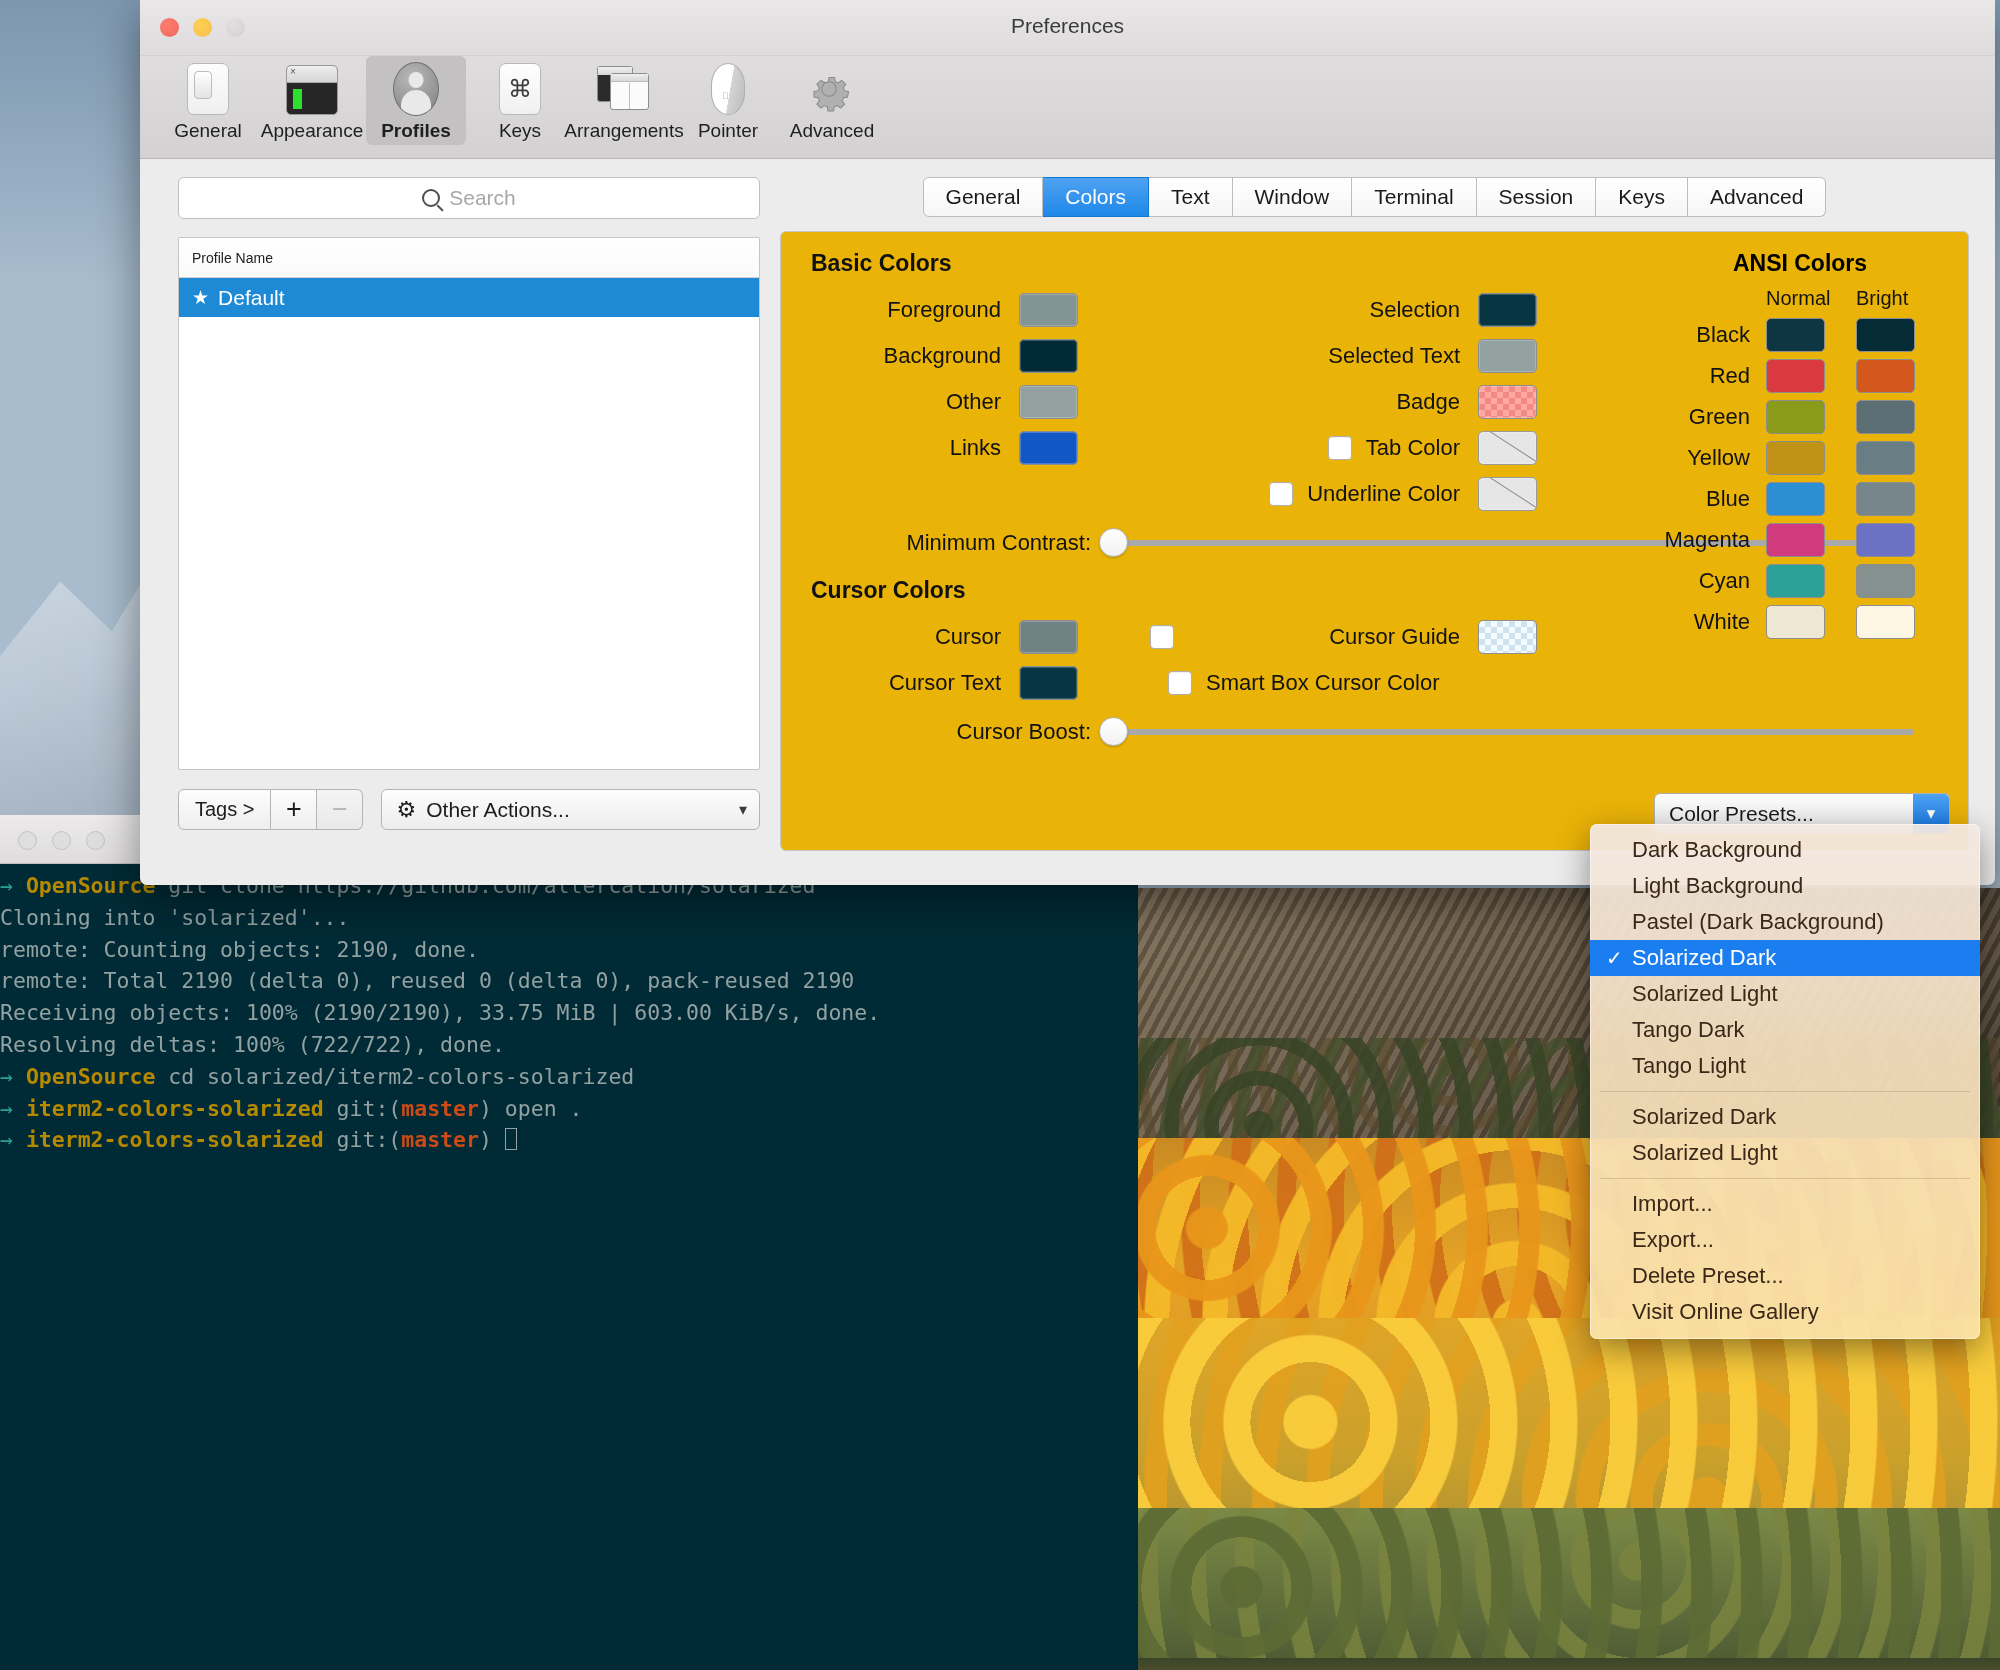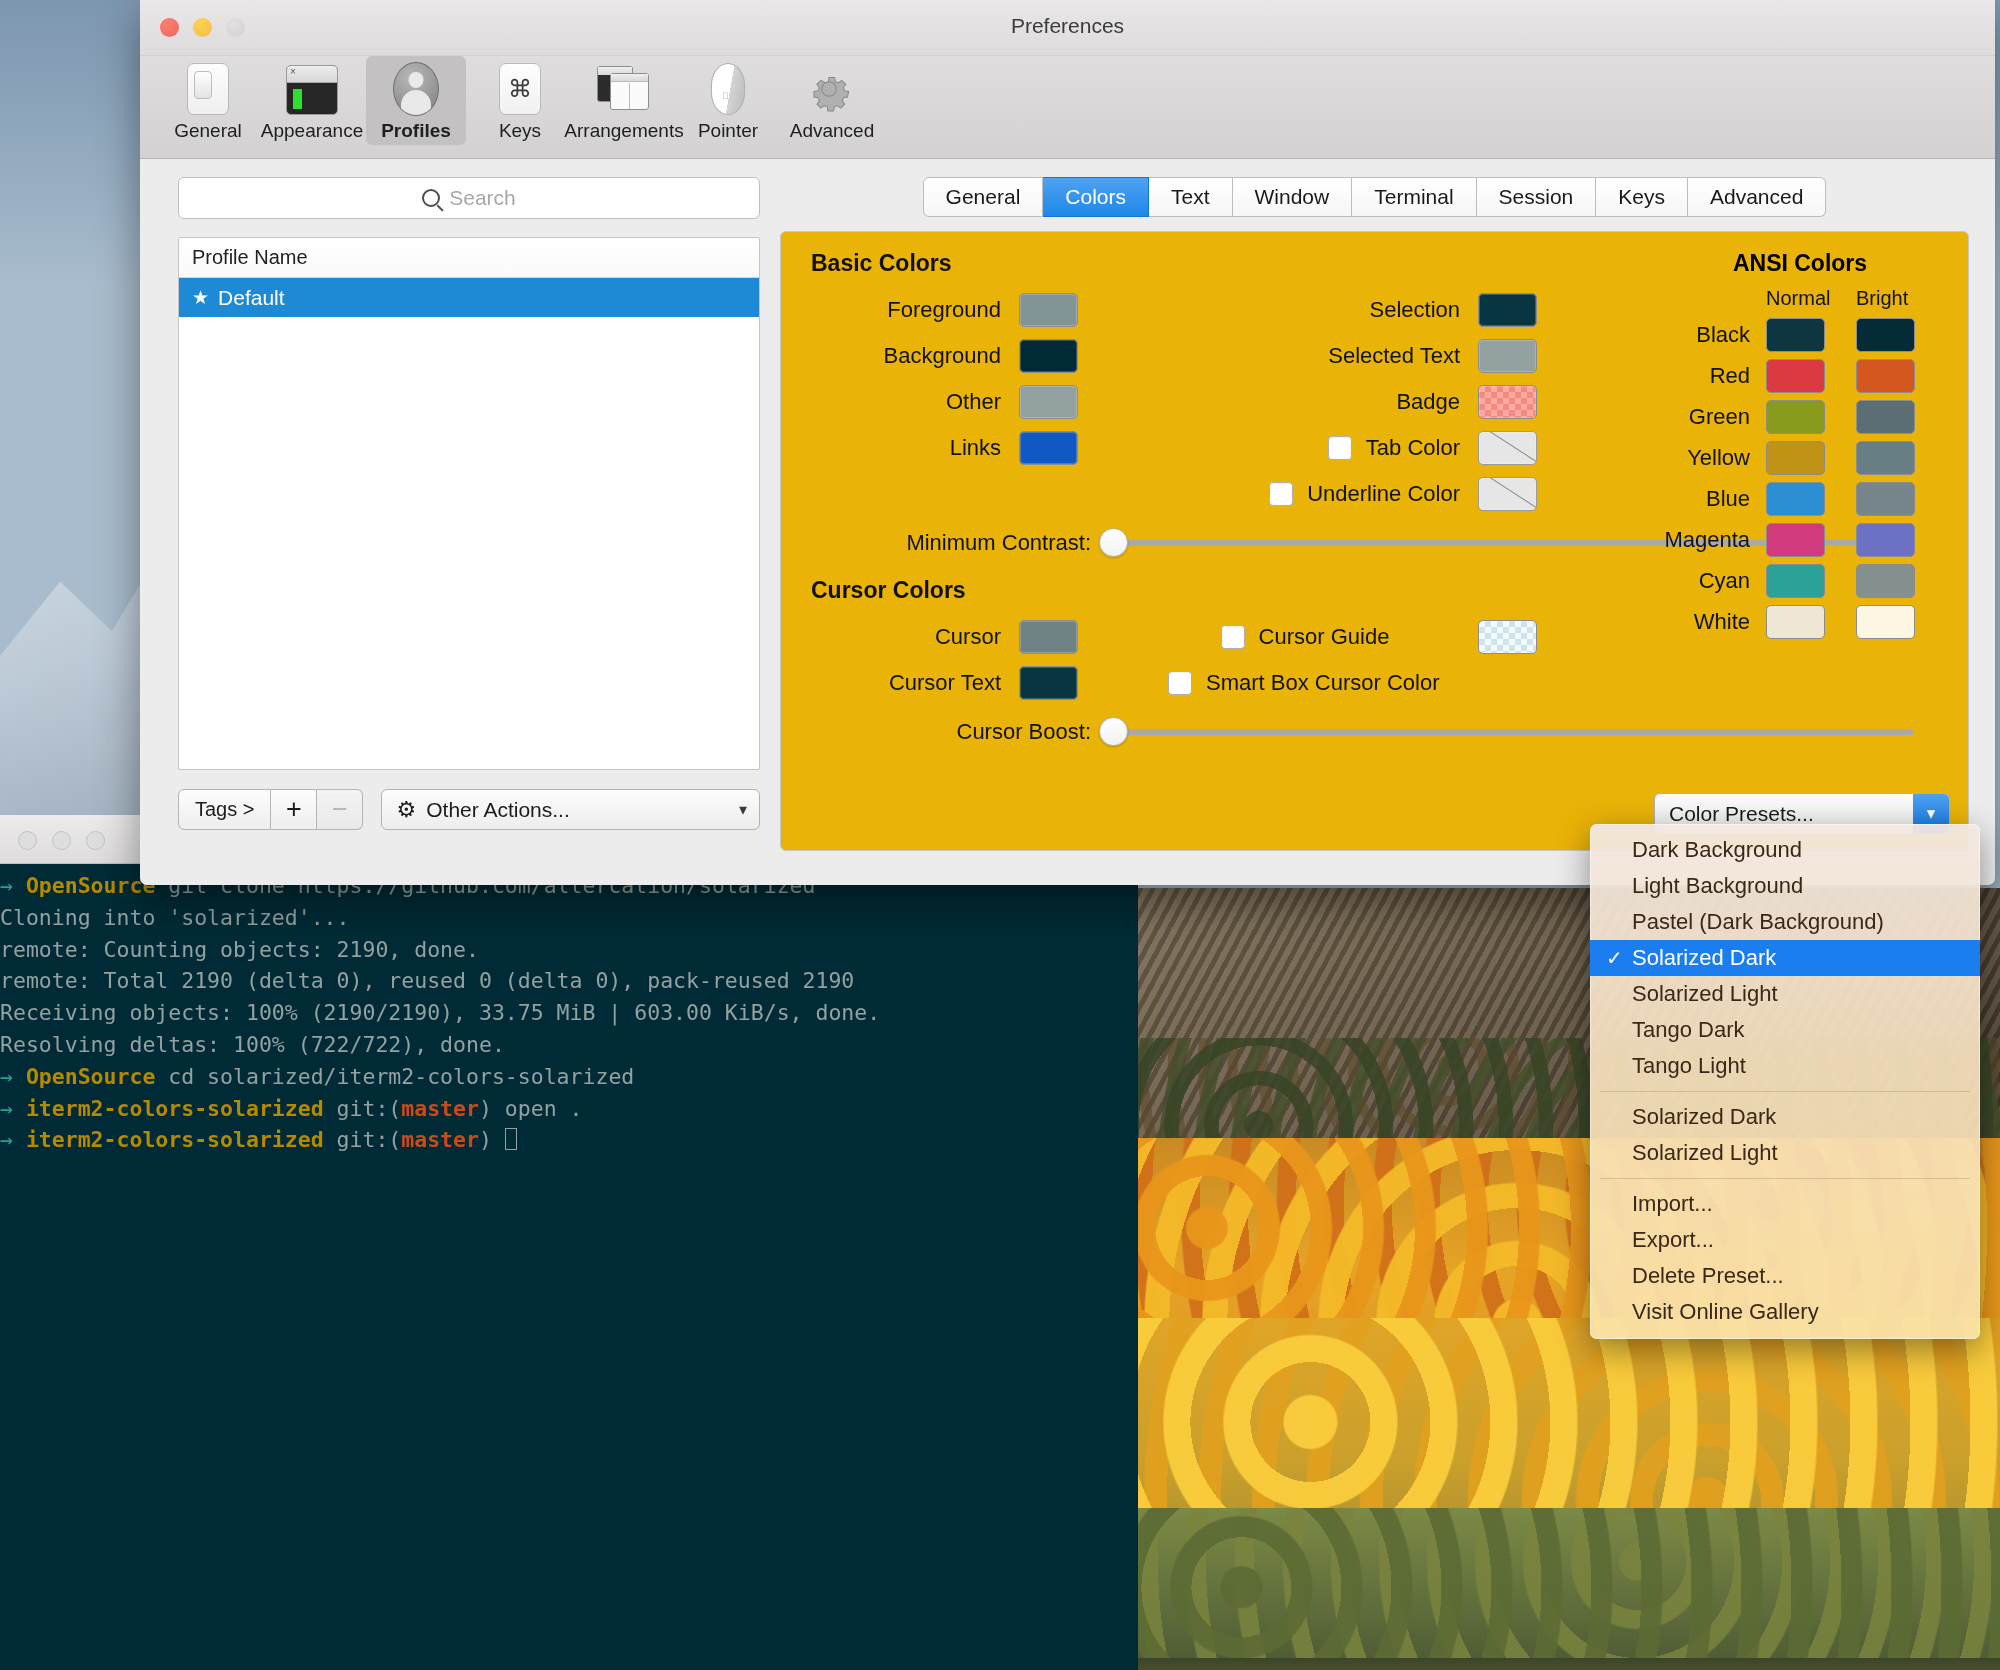--- a/index.html
+++ b/index.html
@@ -207,21 +207,21 @@
     background:#4e4e4e; transform: rotate(45deg); }
   #searchbox .sph { font-size: 21px; color: #a8a8a8; }
 
   #profile-table {
     margin-top: 18px; height: 533px; background: #fff;
     border: 1px solid #c5c5c5; border-radius: 2px; overflow: hidden;
   }
   #profile-header { height: 40px; border-bottom: 1px solid #d3d3d3;
     display: flex; align-items: center; padding-left: 13px;
     background: linear-gradient(#ffffff,#fafafa); }
-  #profile-header span { font-size: 20px; color: #222; }
+  #profile-header span { font-size: 14px; color: #222; }
   .profile-row { height: 39px; display: flex; align-items: center; padding-left: 13px; gap: 9px;
     font-size: 21px; }
   .profile-row.selected { background: #1e8ad6; color: #fff; }
   .profile-row .star { font-size: 19px; }
 
   #sidebar-footer { margin-top: 19px; display: flex; align-items: center; gap: 0; }
   .seg {
     height: 41px; border: 1px solid #b4b4b4; background: linear-gradient(#fdfdfd,#eeeeee);
     display: flex; align-items: center; justify-content: center; font-size: 20px; color: #1d1d1f;
   }
@@ -540,21 +540,21 @@
 
         </div>
 
         <div class="sect-title" style="margin:8px 0 0 30px;">Cursor Colors</div>
 
         <div style="margin-top:10px;">
 
           <div class="crow">
             <div class="clabel" style="width:220px">Cursor</div>
             <div class="swatch" id="sw-cursor" style="margin-left: 18px; background: rgb(112, 130, 132);"></div>
-            <div style="width:310px;margin-left:72px;display:flex;align-items:center;justify-content:center;gap:14px">
+            <div style="width:310px;margin-left:72px;display:flex;align-items:center;justify-content:space-between;gap:14px">
               <div class="cbox"></div>
               <div class="clabel">Cursor Guide</div>
             </div>
             <div class="swatch checker-blue" style="margin-left:18px"></div>
           </div>
 
           <div class="crow">
             <div class="clabel" style="width:220px">Cursor Text</div>
             <div class="swatch" id="sw-cursortext" style="margin-left: 18px; background: rgb(7, 54, 66);"></div>
             <div style="width:392px;margin-left:72px;display:flex;align-items:center;justify-content:flex-start;gap:14px;padding-left:18px">

